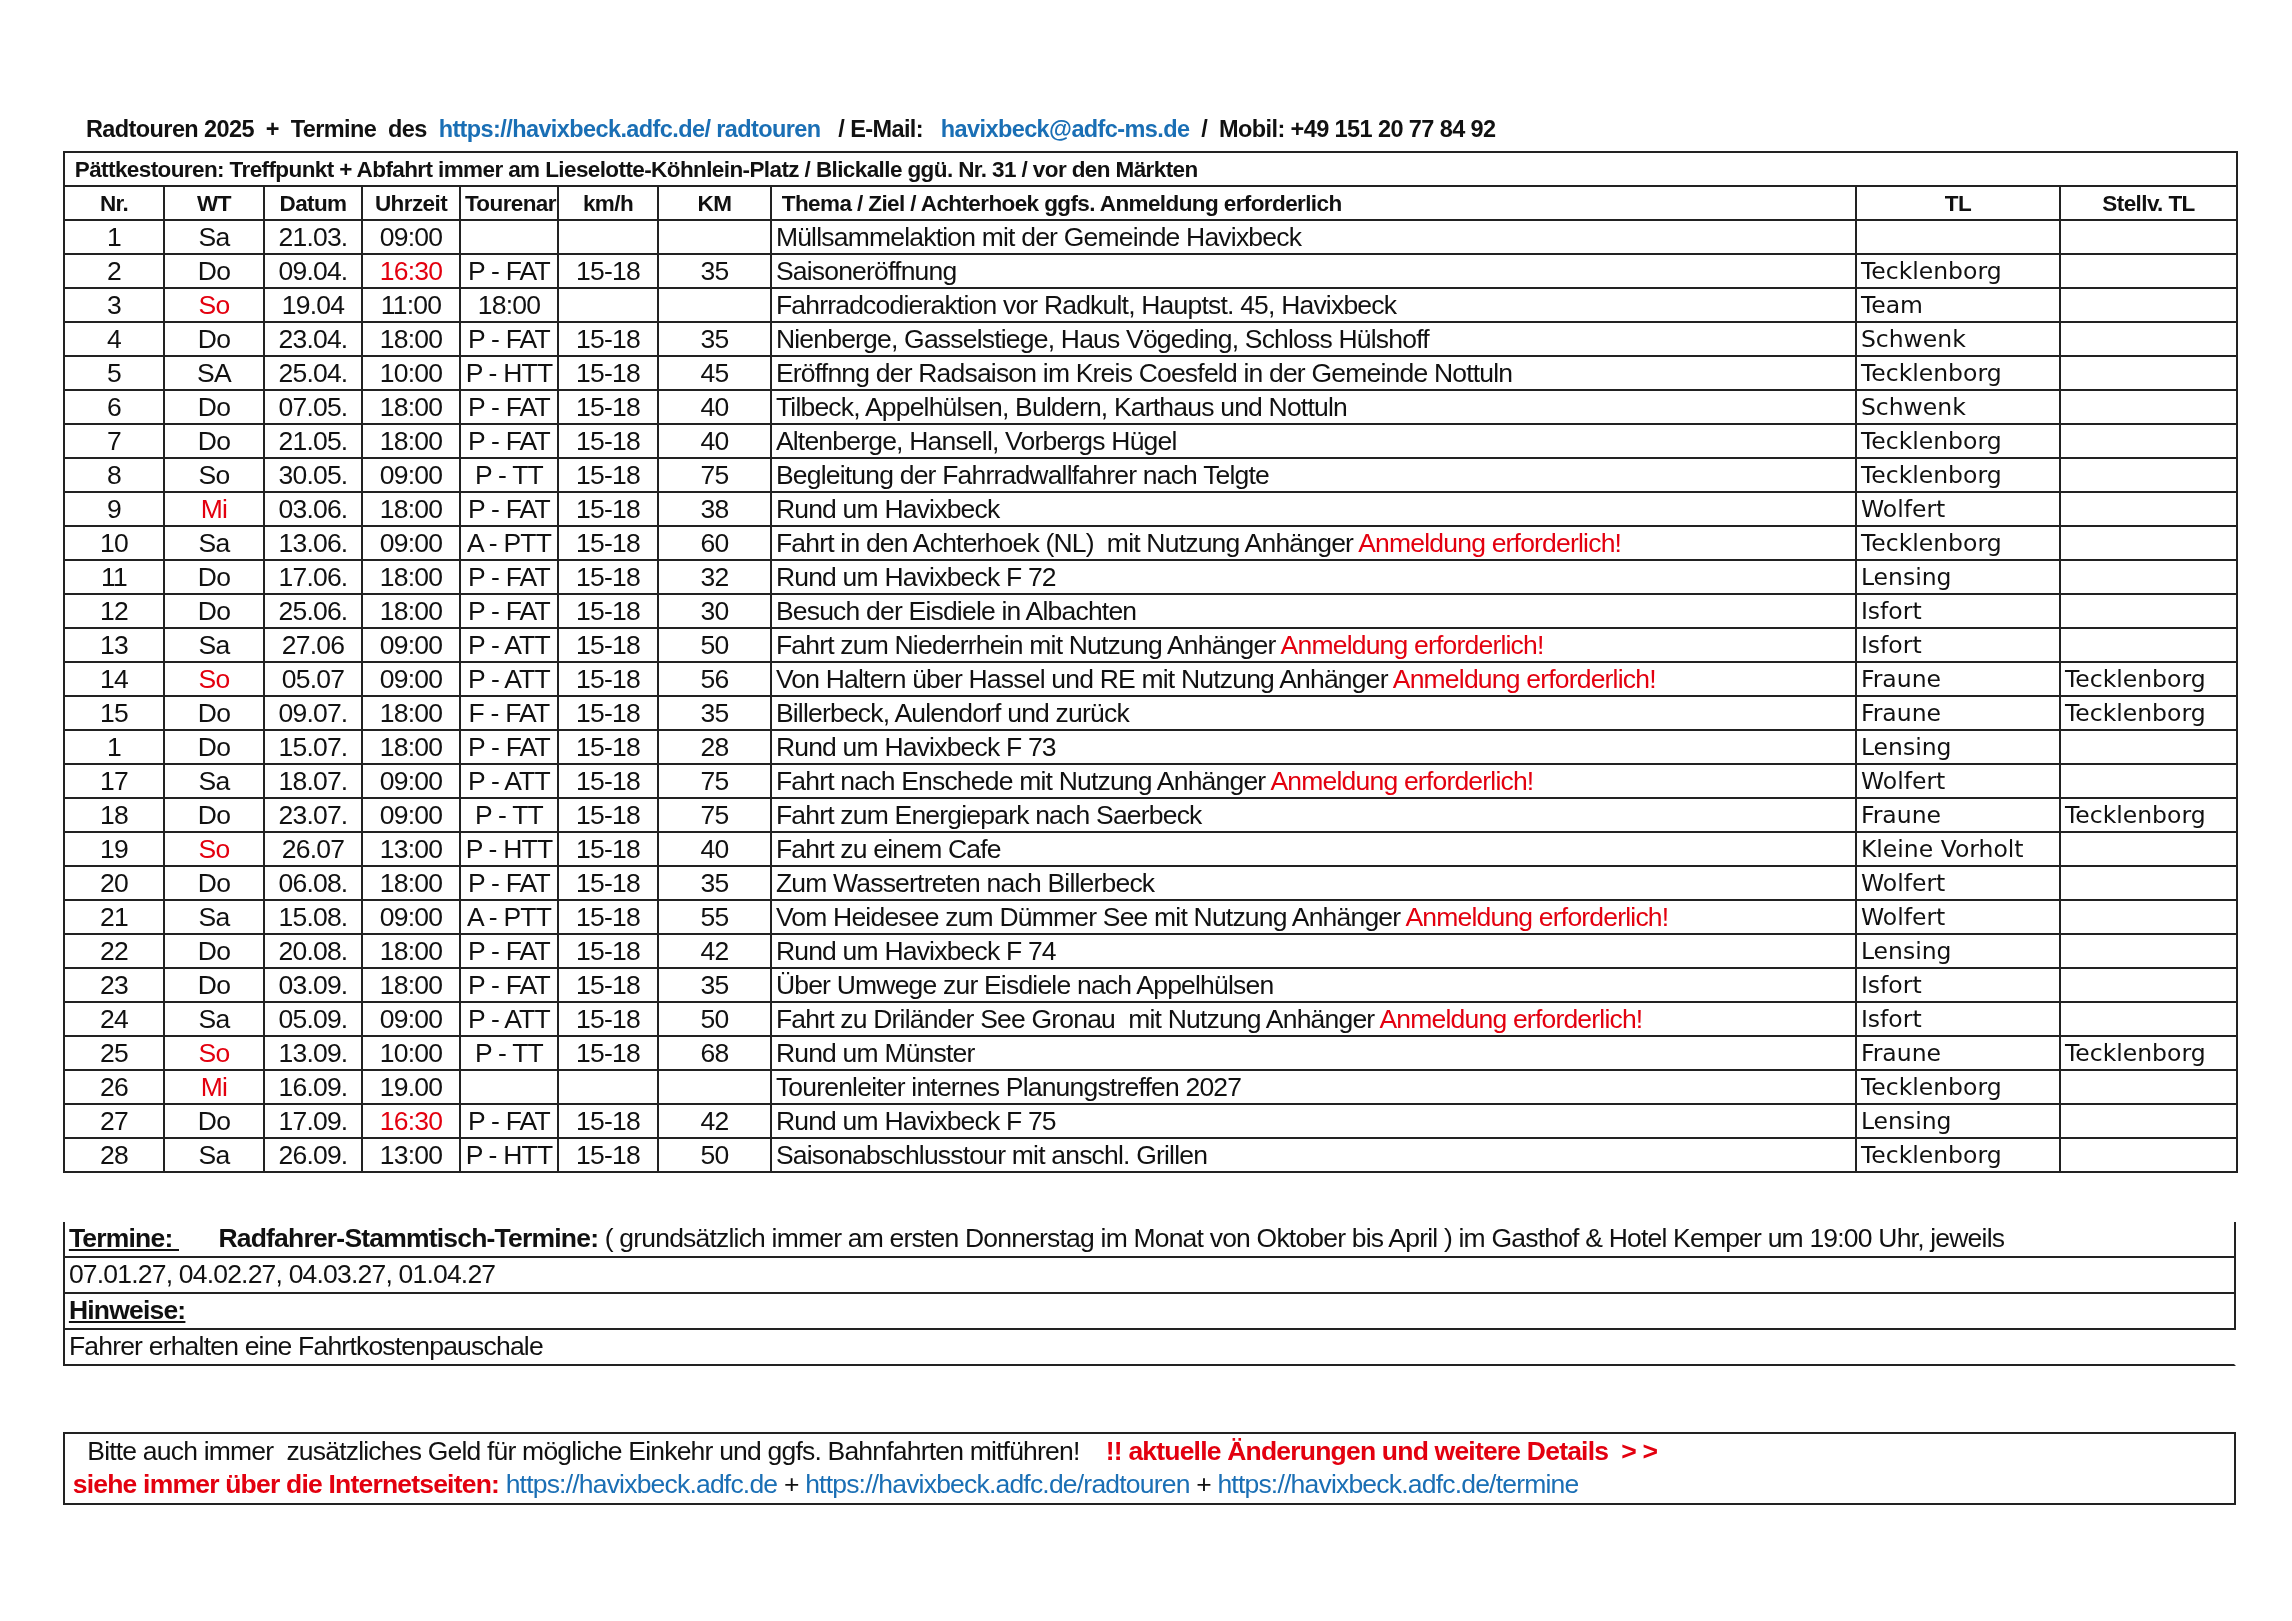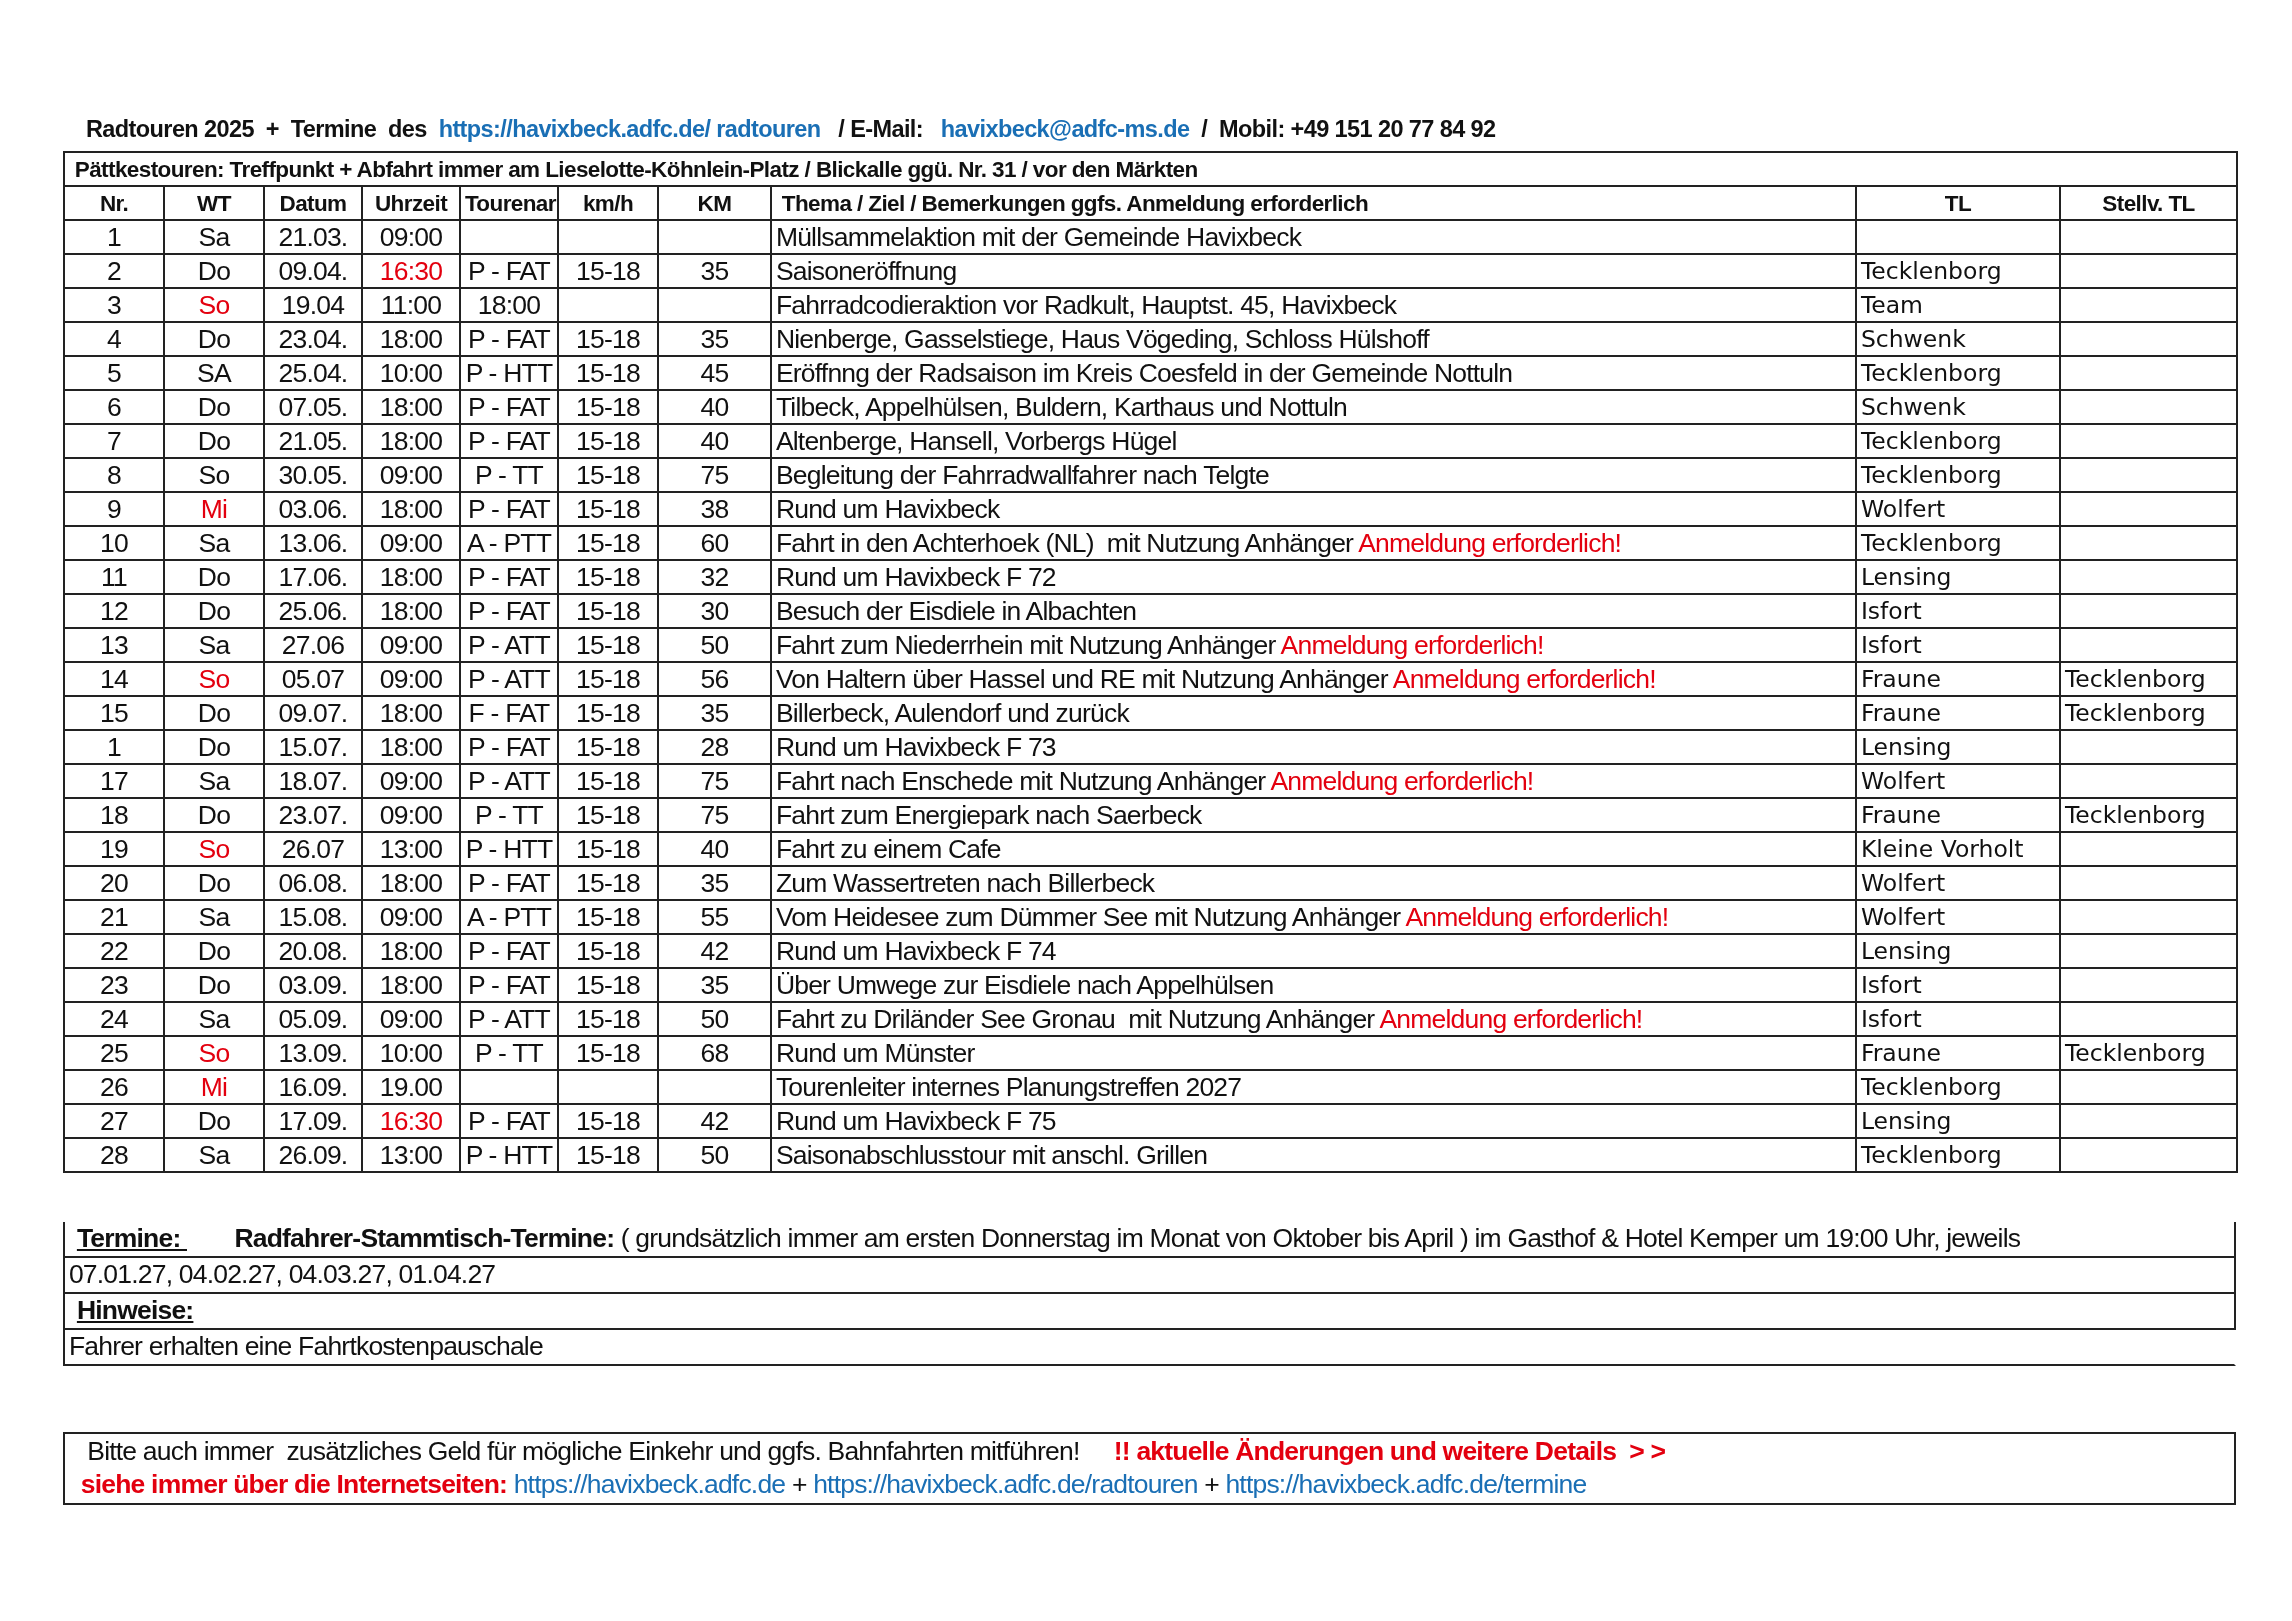--- a/index.html
+++ b/index.html
@@ -1,21 +1,21 @@
 <!DOCTYPE html>
 <html><head>
 <meta charset="utf-8">
 <style>
   html,body{margin:0;padding:0;background:#fff;}
   body{width:2293px;height:1621px;position:relative;overflow:hidden;
        font-family:"Liberation Sans Narrow","Liberation Sans",sans-serif;color:#111;}
   #title-line{position:absolute;left:86px;top:116px;font-size:23.5px;font-weight:bold;white-space:pre;letter-spacing:-0.6px;}
   .link{color:#1a6fb5;}
   .red{color:#e3000f;}
-  .bold{font-weight:bold;margin-left:8px;}
+  .bold{font-weight:bold;}
   .u{text-decoration:underline;}
   table#tours{position:absolute;left:63px;top:151px;border-collapse:collapse;table-layout:fixed;width:2173px;}
   #tours td,#tours th{border:2px solid #222;padding:0 3.9px;height:32px;font-size:26.5px;white-space:nowrap;overflow:hidden;letter-spacing:-0.8px;line-height:31px;}
   #tours th{font-weight:bold;font-size:22.5px;letter-spacing:-0.6px;}
   #tours .pk{text-align:left;font-size:22.5px;padding-left:9.8px;}
   #tours td.c{text-align:center;}
   #tours td.l{text-align:left;}
   #tours td.tl{font-size:26.5px;letter-spacing:0;padding-left:3.9px;font-family:"DejaVu Sans",sans-serif;font-size:23.5px;}
   #tours th.l{text-align:left;padding-left:9.8px;}
   #bottom{position:absolute;left:63px;top:1222px;width:2173px;}
@@ -48,21 +48,21 @@
       <th colspan="10" class="pk">Pättkestouren:   Treffpunkt  +  Abfahrt   immer  am Lieselotte-Köhnlein-Platz  / Blickalle ggü. Nr.  31 / vor den  Märkten</th>
     </tr>
     <tr>
       <th>Nr.</th>
       <th>WT</th>
       <th>Datum</th>
       <th>Uhrzeit</th>
       <th>Tourenar</th>
       <th>km/h</th>
       <th>KM</th>
-      <th class="l">Thema / Ziel /  Bemerkungen ggfs. Anmeldung erforderlich</th>
+      <th class="l">Thema / Ziel /  Achterhoek ggfs. Anmeldung erforderlich</th>
       <th>TL</th>
       <th>Stellv. TL</th>
     </tr>
   </thead>
   <tbody id="tbody">
       <tr>
         <td class="c"><span style="white-space: pre;">1</span></td>
         <td class="c"><span style="white-space: pre;">Sa</span></td>
         <td class="c"><span style="white-space: pre;">21.03.</span></td>
         <td class="c"><span style="white-space: pre;">09:00</span></td>

